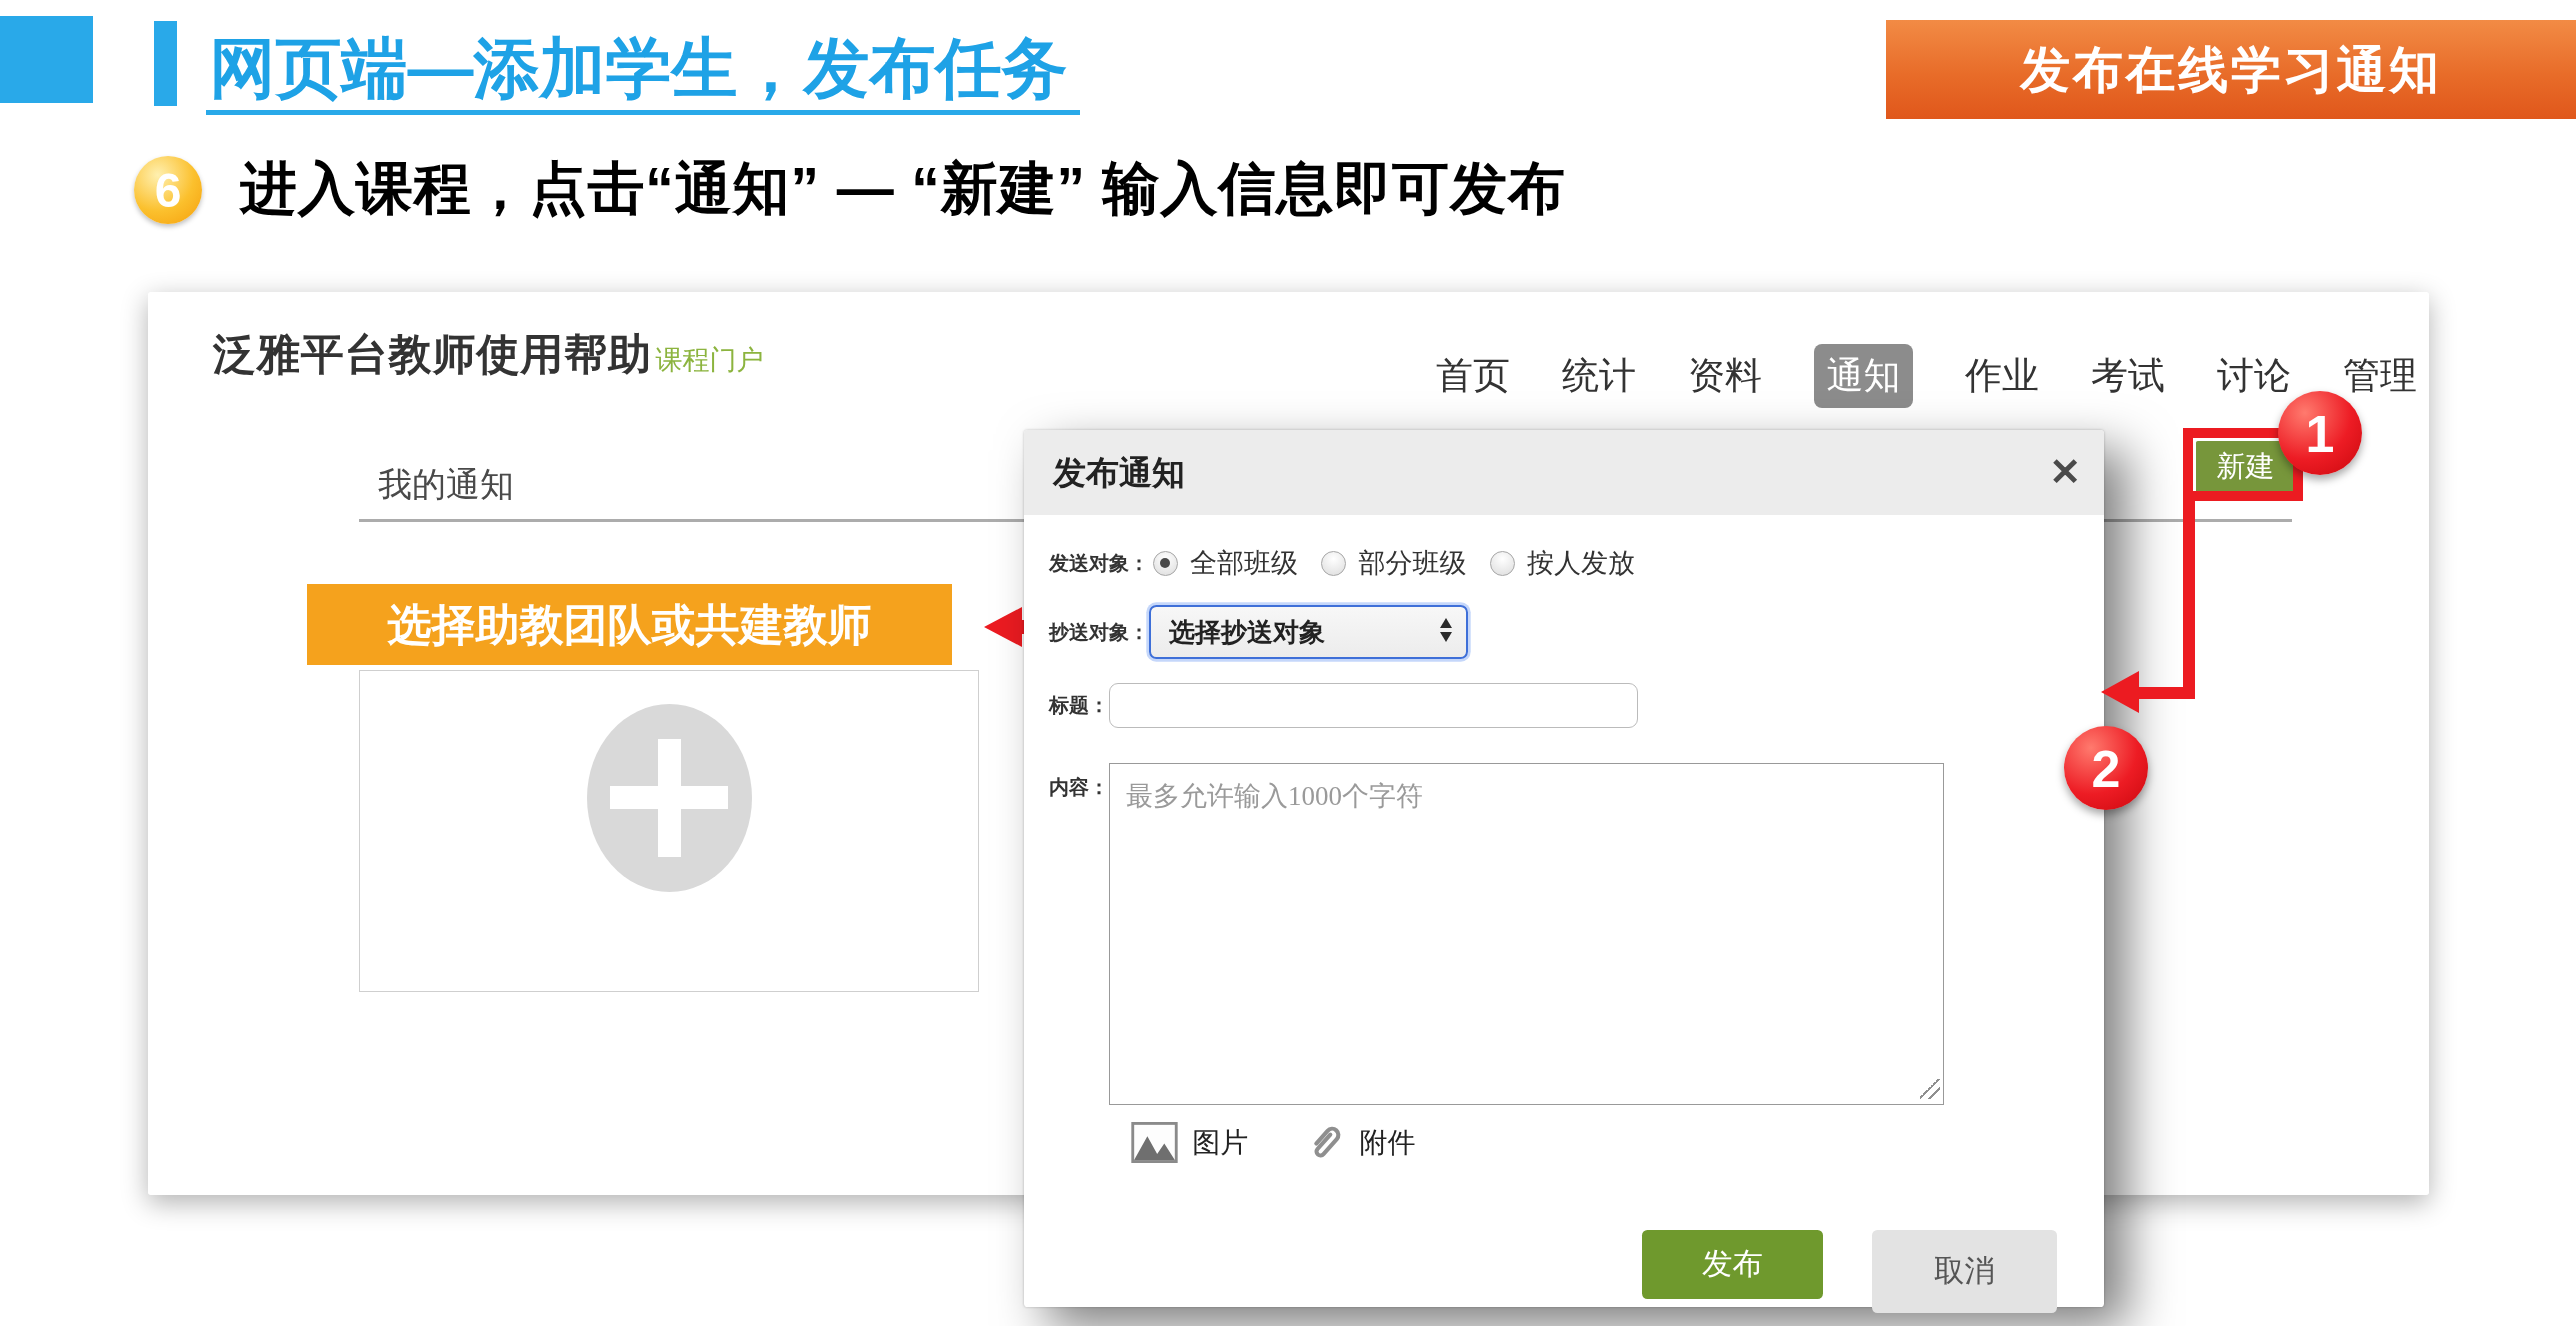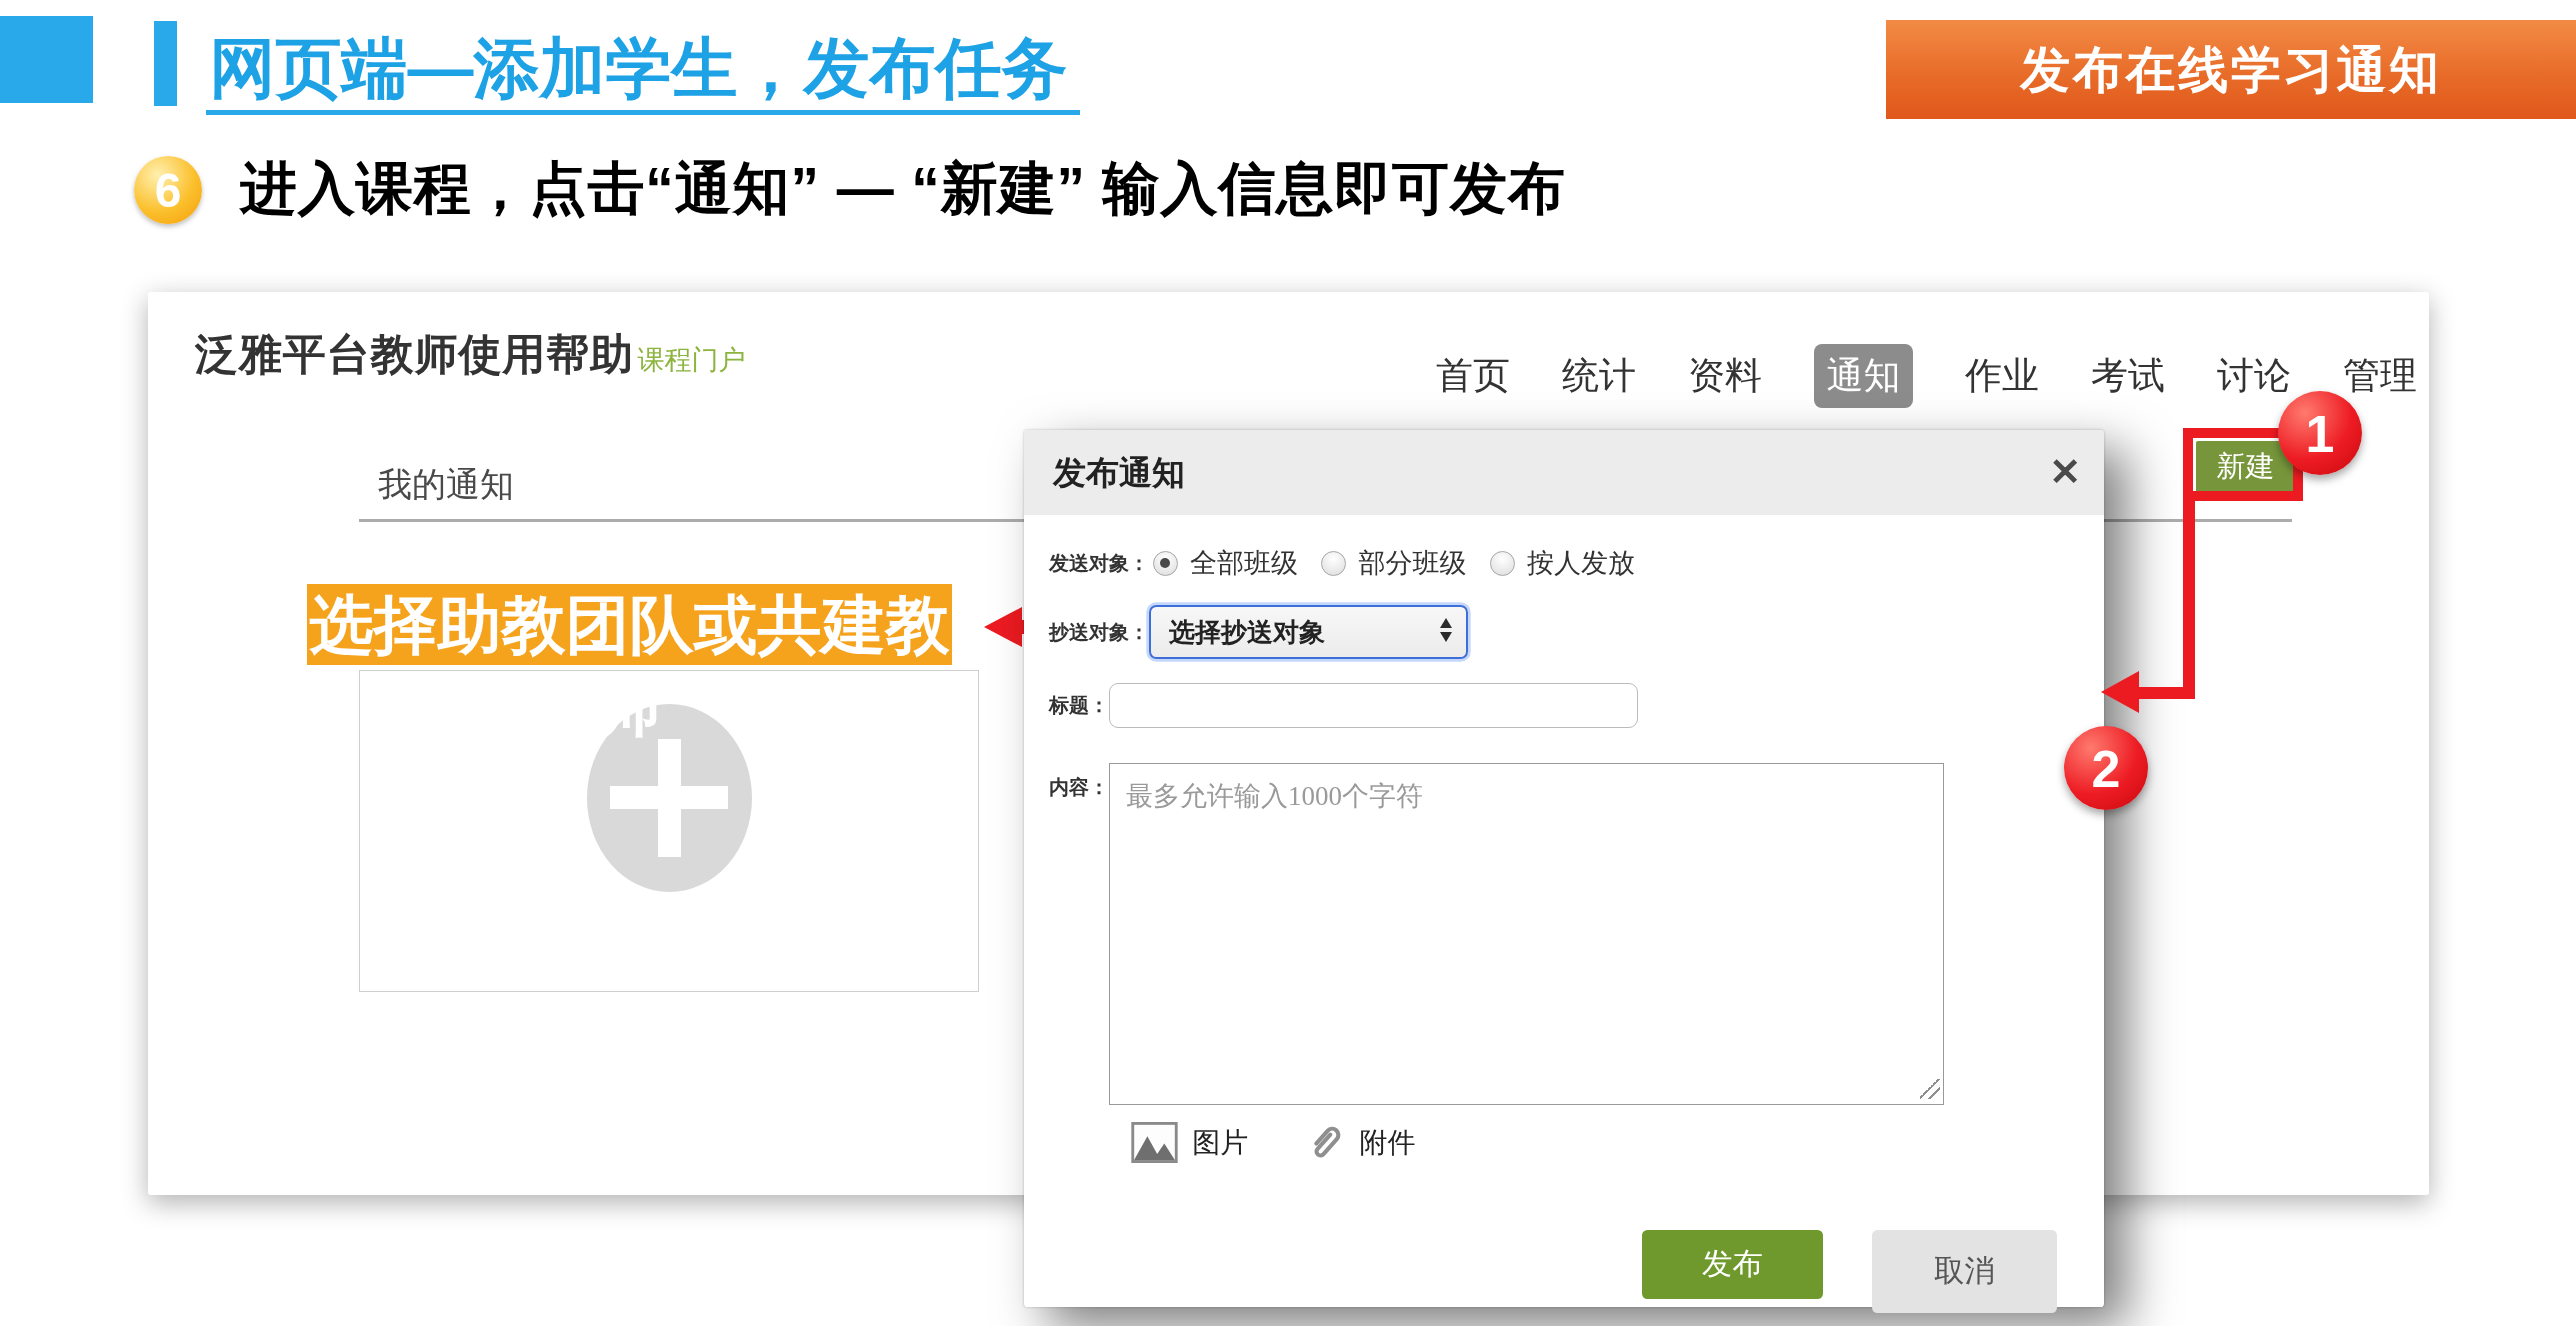--- a/index.html
+++ b/index.html
@@ -16,38 +16,38 @@
           color:#fff;font-size:50px;font-weight:bold;text-align:center;line-height:100px;letter-spacing:2.7px;}
   .step-num{position:absolute;left:134px;top:156px;width:68px;height:68px;border-radius:50%;
             background:radial-gradient(circle at 35% 28%,#FFF0B0 0%,#FBC02D 55%,#F59E0B 100%);
             color:#fff;font-size:48px;font-weight:bold;text-align:center;line-height:70px;
             box-shadow:0 2.7px 5.4px rgba(0,0,0,0.25);}
   .step-text{position:absolute;left:240px;top:151px;font-size:57px;font-weight:bold;color:#000;letter-spacing:0.9px;}
 
   
   .card{position:absolute;left:148px;top:292px;width:2281px;height:903px;background:#fff;
         border-radius:2.7px;box-shadow:0 7.2px 27px rgba(0,0,0,0.30);z-index:1;}
-  .brand-row{position:absolute;left:47px;top:34px;display:flex;align-items:baseline;}
+  .brand-row{position:absolute;left:65px;top:34px;display:flex;align-items:baseline;}
   .brand{font-size:43px;font-weight:bold;color:#333;letter-spacing:0.9px;}
   .brand-suffix{font-size:27px;color:#8CB43F;margin-left:3.6px;}
   .nav{position:absolute;left:1288px;top:52px;display:flex;gap:52px;align-items:center;}
   .nav-item{font-size:37px;color:#333;cursor:pointer;}
   .nav-item.active{background:#8C8C8C;color:#fff;padding:7.2px 12.5px;border-radius:8px;}
   .tab{position:absolute;left:230px;top:170px;font-size:34px;color:#4A4A4A;}
   .tab-underline{position:absolute;left:211px;top:227px;width:1933px;height:2.7px;background:#ACACAC;}
   .new-btn{position:absolute;left:2048px;top:149px;width:99px;height:51px;background:#77963B;
            color:#fff;font-size:29px;border:none;border-radius:1.8px;font-family:inherit;}
   .plus-box{position:absolute;left:211px;top:378px;width:618px;height:320px;border:1.8px solid #CFCFCF;background:#fff;}
   .plus-circle{position:absolute;left:227px;top:33px;width:165px;height:188px;border-radius:50%;background:#D9D9D9;}
   .plus-v{position:absolute;left:71px;top:35px;width:23px;height:118px;background:#fff;}
   .plus-h{position:absolute;left:23px;top:82px;width:118px;height:23px;background:#fff;}
 
   
   .callout{position:absolute;left:307px;top:584px;width:645px;height:81px;background:#F5A21D;
-           color:#fff;font-size:64px;font-weight:bold;text-align:center;line-height:82px;z-index:2;}
+           color:#fff;font-size:44px;font-weight:bold;text-align:center;line-height:82px;z-index:2;}
   .callout-arrow-head{position:absolute;left:984px;top:607px;width:0;height:0;z-index:2;
            border-right:38px solid #EC1B21;border-top:20.6px solid transparent;border-bottom:20.6px solid transparent;}
   .callout-arrow-shaft{position:absolute;left:1018px;top:620px;width:39px;height:14.3px;background:#EC1B21;z-index:2;}
 
   
   .modal{position:absolute;left:1024px;top:430px;width:1080px;height:877px;background:#fff;border-radius:3.6px;
          box-shadow:0 0 2.7px rgba(0,0,0,0.25),23px 20px 49px rgba(0,0,0,0.50);z-index:5;}
   .modal-header{position:absolute;left:0;top:0;width:100%;height:85px;background:#ECECEC;border-radius:3.6px 3.6px 0 0;}
   .modal-title{position:absolute;left:29px;top:0;line-height:85px;font-size:33px;font-weight:bold;color:#222;}
   .modal-close{position:absolute;right:23px;top:0;line-height:85px;font-size:38px;font-weight:bold;color:#4A4A4A;cursor:pointer;}

